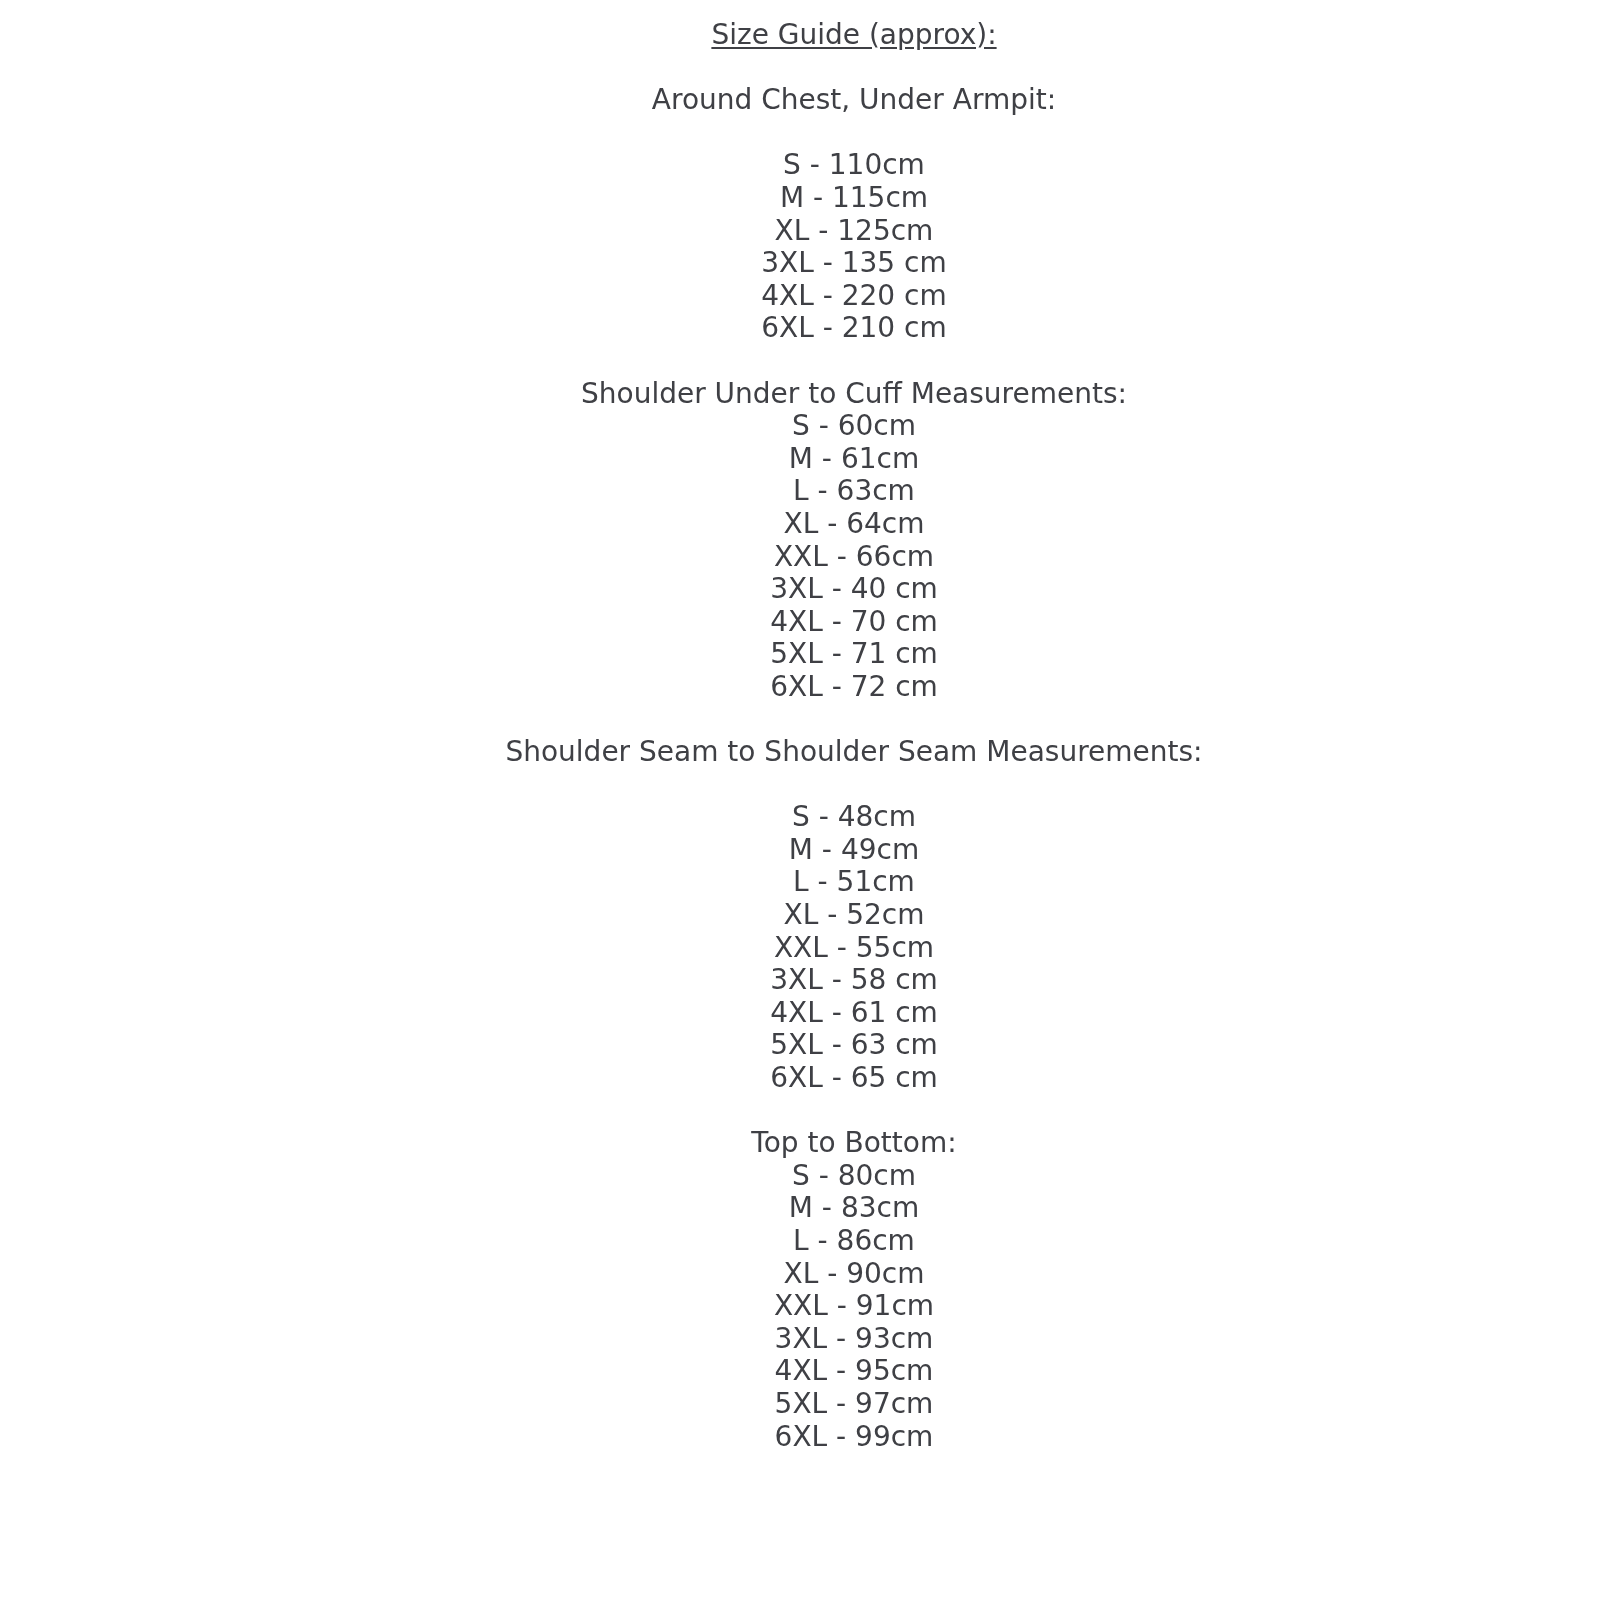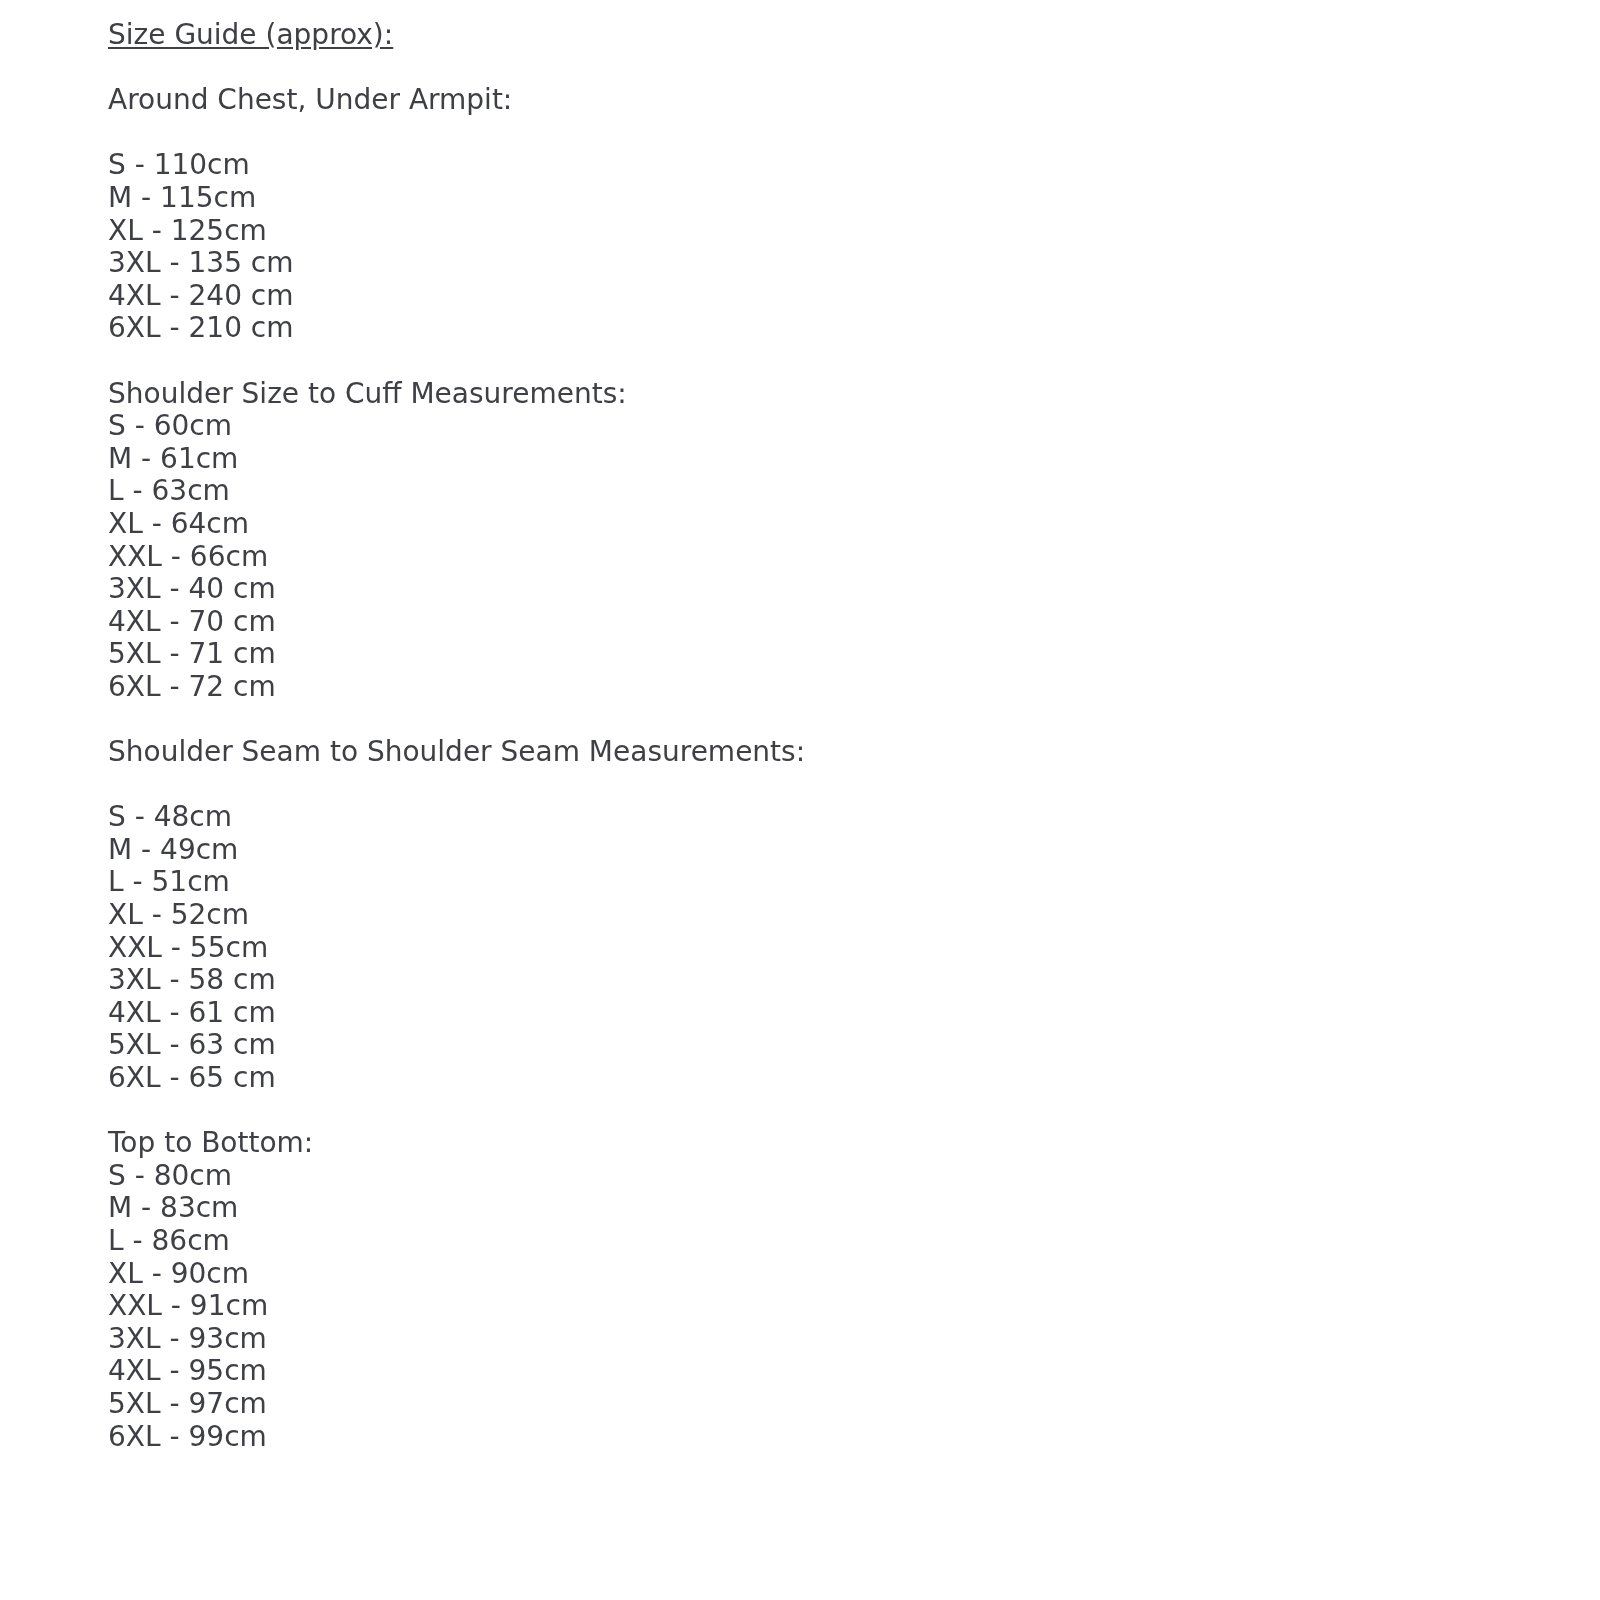--- a/index.html
+++ b/index.html
@@ -12,20 +12,21 @@
     background: #ffffff;
     overflow: hidden;
     position: relative;
   }
   .doc {
     position: absolute;
     top: 0;
     left: 108px;   
     right: 0;
     padding-top: 19px;
+    text-align: center;
     font-family: "DejaVu Sans", "Liberation Sans", sans-serif;
     font-size: 28px;
     line-height: 32.6px;
     color: #3f4045;
   }
   .line {
     height: 32.6px;
     white-space: pre;
   }
   .blank {
@@ -44,26 +45,26 @@
   <div class="line title">Size Guide (approx):</div>
   <div class="blank"></div>
 
   <div class="line header">Around Chest, Under Armpit:</div>
   <div class="blank"></div>
   <div class="list">
       <div class="line item">S - 110cm</div>
       <div class="line item">M - 115cm</div>
       <div class="line item">XL - 125cm</div>
       <div class="line item">3XL - 135 cm</div>
-      <div class="line item">4XL - 240 cm</div>
+      <div class="line item">4XL - 220 cm</div>
       <div class="line item">6XL - 210 cm</div>
     </div>
   <div class="blank"></div>
 
-  <div class="line header">Shoulder Size to Cuff Measurements:</div>
+  <div class="line header">Shoulder Under to Cuff Measurements:</div>
   <div class="list">
       <div class="line item">S - 60cm</div>
       <div class="line item">M - 61cm</div>
       <div class="line item">L - 63cm</div>
       <div class="line item">XL - 64cm</div>
       <div class="line item">XXL - 66cm</div>
       <div class="line item">3XL - 40 cm</div>
       <div class="line item">4XL - 70 cm</div>
       <div class="line item">5XL - 71 cm</div>
       <div class="line item">6XL - 72 cm</div>

